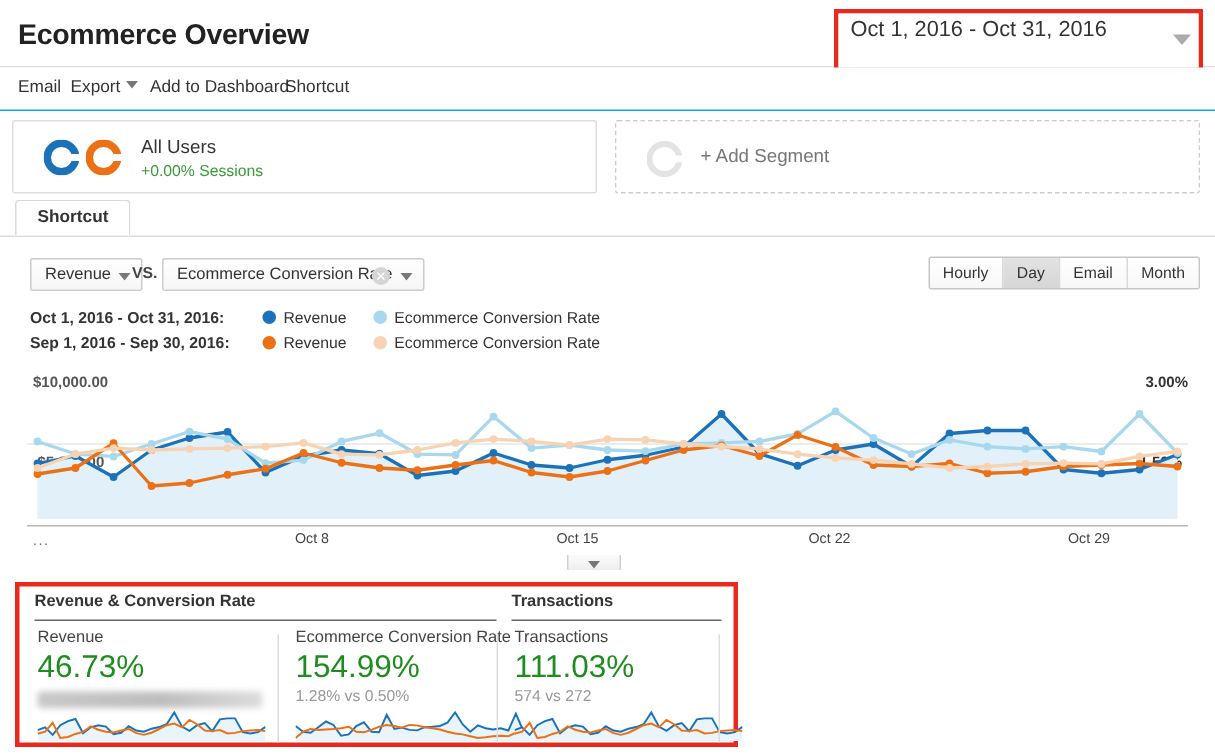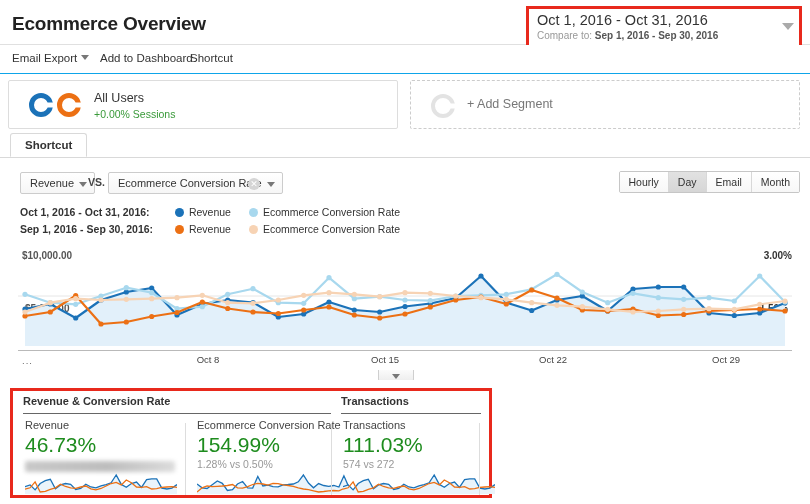--- a/index.html
+++ b/index.html
@@ -25,21 +25,21 @@
   }
   .page-title {
     position: absolute; left: 12px; top: 9px;
     font-size: 19px; font-weight: bold; color: #222;
     letter-spacing: -0.2px;
   }
 
   
   .daterange-wrap {
     position: absolute; right: 8px; top: 2px;
-    width: 276px; height: 42px;
+    width: 246px; height: 42px;
     border: 3px solid #e8291c;
     background: #fff;
   }
   .daterange {
     position: absolute; left: 0; top: 0; right: 0; bottom: 0;
     background: #fff;
     padding: 2px 6px 0 8px;
   }
   .dr-main { font-size: 14.5px; color: #333; line-height: 18px; white-space: nowrap;}
   .dr-sub { font-size: 10px; color: #999; line-height: 13px; white-space: nowrap; }
@@ -58,21 +58,21 @@
     width: 810px; height: 29px;
     border-bottom: 1px solid #0ea5e9;
     background: #fff;
   }
   .act {
     position: absolute; top: 7px;
     font-size: 11.5px; color: #333;
     cursor: pointer;
   }
   .act-email { left: 12px; }
-  .act-export { left: 44px; }
+  .act-export { left: 32px; padding-left: 15px; }
   .act-export .caret2 {
     display: inline-block; margin-left: 4px;
     width: 0; height: 0;
     border-left: 4px solid transparent;
     border-right: 4px solid transparent;
     border-top: 5px solid #777;
     vertical-align: 2px;
   }
   .act-dash { left: 100px; }
   .act-short { left: 190px; }
@@ -310,21 +310,20 @@
 <body>
 
 <div id="app">
 
   <div class="titlebar">
     <div class="page-title">Ecommerce Overview</div>
 
     <div class="daterange-wrap">
       <div class="daterange">
         <div class="dr-main">Oct 1, 2016 - Oct 31, 2016</div>
-        <div class="dr-sub"><span>Compare to: </span><b>Sep 1, 2016 - Sep 30, 2016</b></div>
         <div class="dr-caret"></div>
       </div>
     </div>
   </div>
 
   <div class="actionbar">
     <div class="act act-email">Email</div>
     <div class="act act-export"><span>Export</span><i class="caret2"></i></div>
     <div class="act act-dash">Add to Dashboard</div>
     <div class="act act-short">Shortcut</div>

